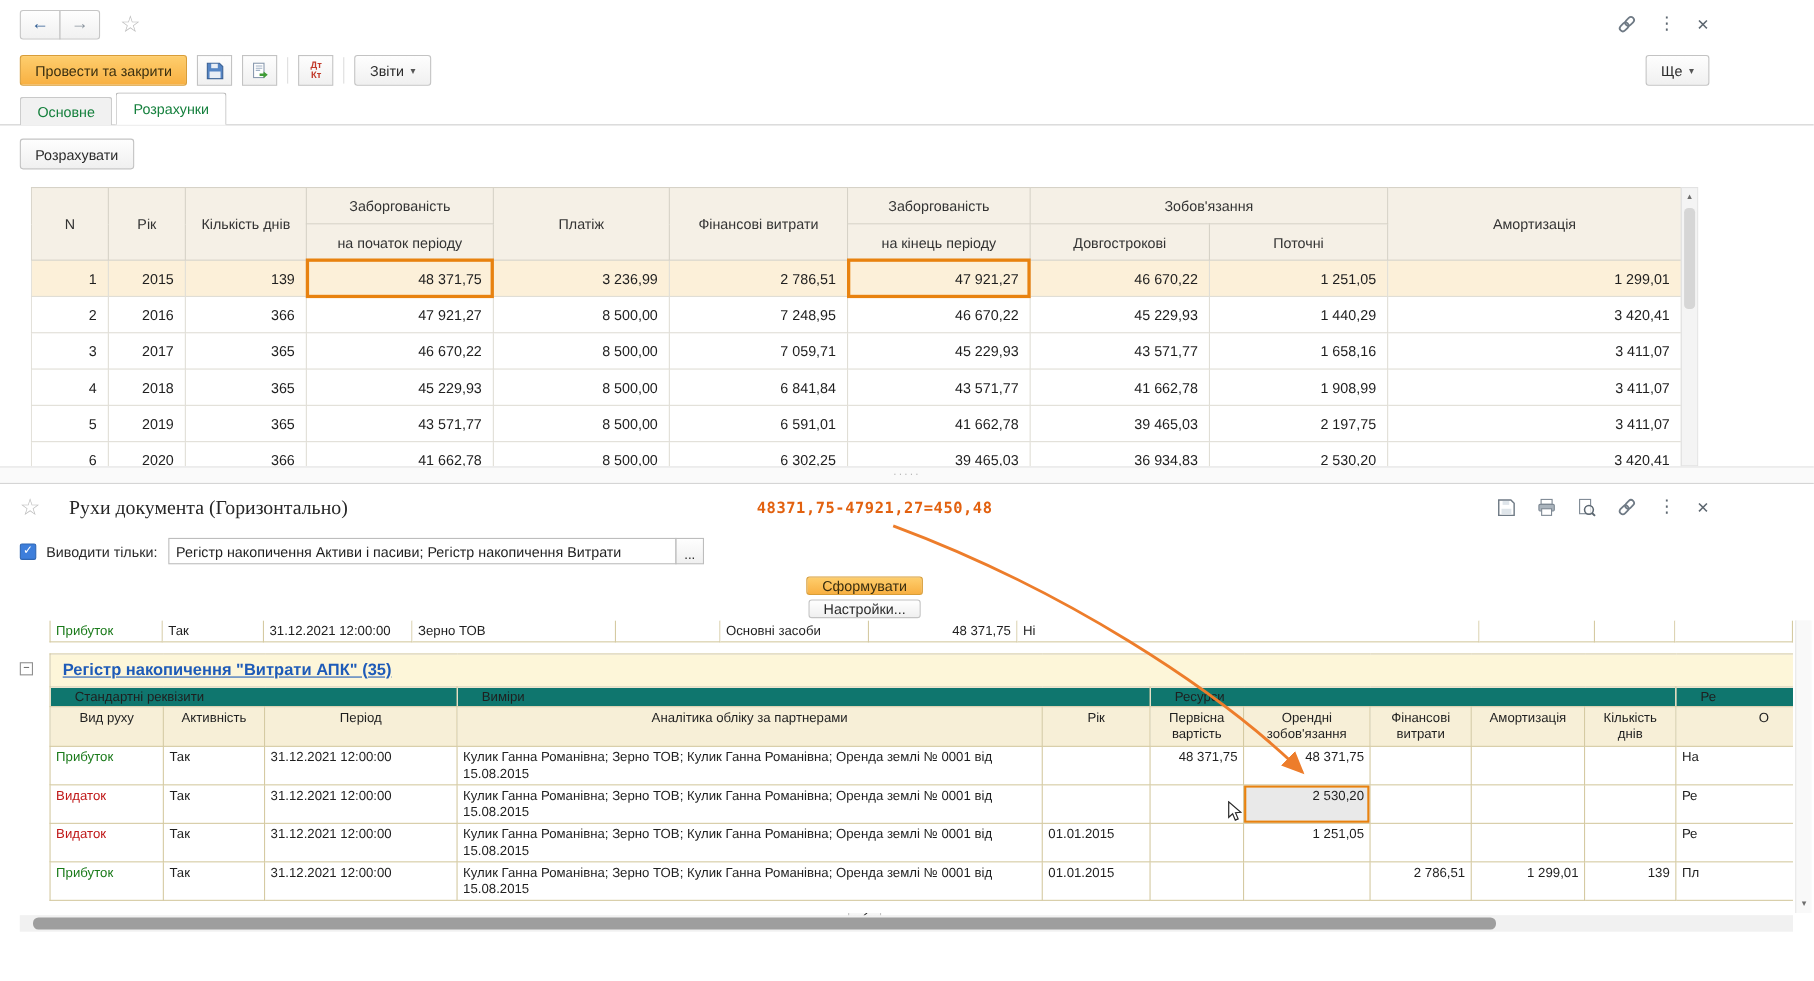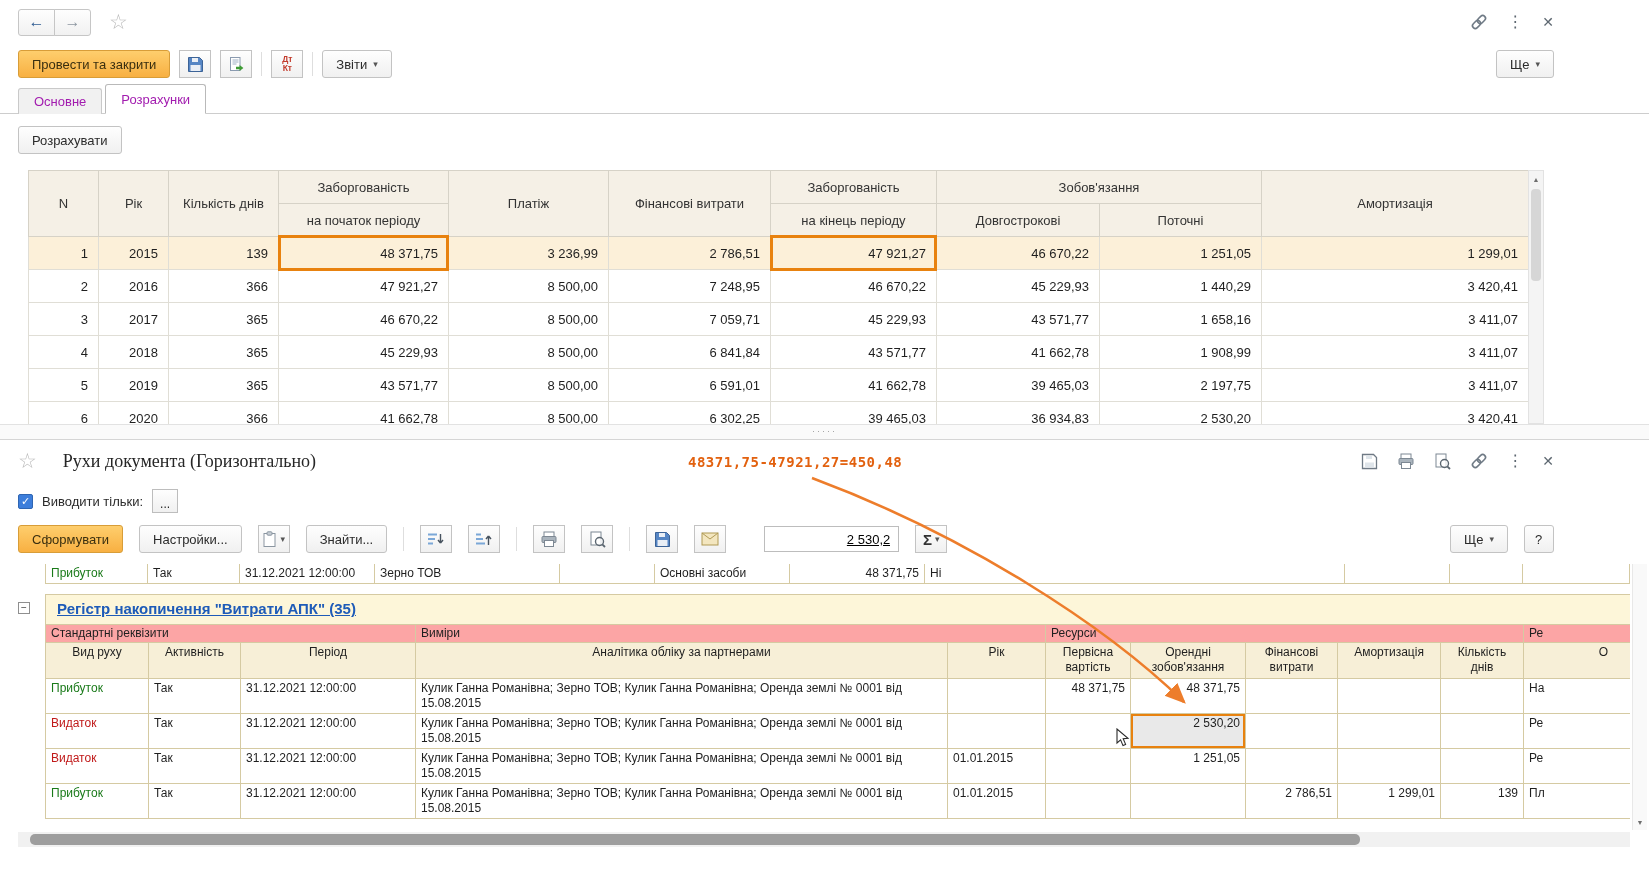--- a/index.html
+++ b/index.html
@@ -29,21 +29,21 @@
   .doc-title { font-size:18px; color:#262626; white-space:nowrap; }
   .chrome-icons { margin-left:auto; display:flex; align-items:center; gap:19px; }
   .glyph { color:#5d6770; font-size:16px; line-height:1; }
 
   .doc-toolbar { display:flex; align-items:center; height:40px; padding:0 95px 0 18px; gap:9px; }
   .dtkt { font-size:8.5px; font-weight:bold; color:#c23a2b; line-height:1.1; text-align:center; }
   .spacer { flex:1; }
 
   .tabs { display:flex; align-items:flex-end; height:30px; padding:0 0 0 18px; position:relative; }
   .tabs::after { content:""; position:absolute; left:0; right:0; bottom:0; height:1px; background:#cdcdcd; }
-  .tab { position:relative; z-index:1; display:flex; align-items:center; padding:0 15px; font-size:13px; color:#a21caf; }
+  .tab { position:relative; z-index:1; display:flex; align-items:center; padding:0 15px; font-size:13px; color:#15803d; }
   .tab.inactive { height:26px; background:#f1f1f1; border:1px solid #c9c9c9; border-bottom:none; border-radius:3px 3px 0 0; }
   .tab.active { height:30px; background:#fff; border:1px solid #b9b9b9; border-bottom:1px solid #fff; border-radius:3px 3px 0 0; margin-left:3px;justify-content:center; }
 
   .tab-body { padding:12px 0 0 18px; }
 
   .calc-wrap { position:relative; margin:16px 0 0 28px; width:1516px; height:254px; overflow:hidden; }
   .calc-table { border-collapse:collapse; table-layout:fixed; width:1500px; font-size:13px; }
   .calc-table th { background:#f5f0e6; border:1px solid #d6d2c7; font-weight:normal; color:#333; height:33px; padding:0 6px; text-align:center; }
   .calc-table td { border:1px solid #e0ded6; height:33px; padding:0 10px; text-align:right; white-space:nowrap; }
   .calc-table tr.row-sel td { background:#fcf0d9; }
@@ -67,37 +67,37 @@
                 font-weight:bold; font-size:14px; color:#e2610f; letter-spacing:.5px; z-index:40; }
 
   .filter-row { display:flex; align-items:center; height:26px; margin:6px 0 0 18px; }
   .checkbox { width:15px; height:15px; background:#3d7edb; border:1px solid #2f66b3; border-radius:2px;
               color:#fff; font-size:11px; line-height:13px; text-align:center; }
   .filter-label { margin:0 10px 0 9px; color:#2b2b2b; }
   .filter-input { width:462px; height:24px; border:1px solid #bdbdbd; font-family:inherit; font-size:13px; padding:0 6px; color:#1f1f1f; }
   .browse-btn { width:26px; height:24px; border:1px solid #bdbdbd; margin-left:-1px; background:linear-gradient(#fefefe,#f0f0f0);
                 font-size:12px; display:flex; align-items:flex-end; justify-content:center; padding-bottom:6px; line-height:4px; }
 
-  .mv-toolbar { display:flex; align-items:center; height:30px; margin:10px 95px 0 18px; gap:16px; }
+  .mv-toolbar { display:flex; align-items:center; height:30px; margin:10px 95px 0 18px; gap:4px;flex-direction:column; }
   .amount-input { width:135px; height:26px; border:1px solid #bdbdbd; font-family:inherit; font-size:13px; text-align:right; padding:0 8px; margin-left:22px;text-decoration:underline; }
   .sigma-btn { font-size:15px; font-weight:bold; color:#333; }
 
   
   .report { position:absolute; left:0; top:124px; width:1630px; height:266px; overflow:hidden; background:#fff; }
   .pcell { border-right:1px solid #d5caa2; border-bottom:1px solid #d5caa2; height:20px; font-size:12px;
            line-height:19px; padding:0 5px; white-space:nowrap; overflow:hidden; background:#fff; }
   .prev-row { position:absolute; left:45px; top:0; display:flex; }
   .prev-row .pcell:first-child { border-left:1px solid #d5caa2; }
   .collapse-box { position:absolute; left:18px; top:38px; width:12px; height:12px; border:1px solid #8f8f8f;
                   font-size:10px; line-height:10px; text-align:center; color:#444; background:#fff; }
   .rep-table { position:absolute; left:45px; top:30px; border-collapse:collapse; table-layout:fixed; width:1638px; font-size:12px; }
   .rep-table td, .rep-table th { border:1px solid #d5caa2; padding:2px 5px; vertical-align:top; text-align:left; line-height:15px; overflow:hidden; }
   .rep-table .band-row td { background:#fdf6d9; height:30px; vertical-align:middle; }
   .section-link { color:#1e5bb8; font-weight:bold; text-decoration:underline; font-size:15px; margin-left:6px; }
-  .rep-table .group-row td { background:#fca5a5; height:18px; padding:1px 5px; line-height:14px; }
+  .rep-table .group-row td { background:#0f766e; height:18px; padding:1px 22px; line-height:14px; }
   .rep-table .colhdr-row th { background:#f7efd7; font-weight:normal; height:36px;text-align:center; }
   .rep-table .data-row td { height:34px; background:#fff; }
   .num { text-align:right !important; }
   .t-green { color:#1a7a1a; }
   .t-red { color:#c01919; }
   td.sel-cell { background:#e9e9e9 !important; position:relative; }
   td.sel-cell::after { content:""; position:absolute; inset:-1px; border:3px solid #e8820f; pointer-events:none; }
 
   .h-scroll { position:absolute; left:18px; top:392px; width:1612px; height:15px; background:#f1f1f1; }
   .h-scroll .thumb { position:absolute; left:12px; top:2px; width:1330px; height:11px; background:#9e9e9e; border-radius:5px; }
@@ -347,20 +347,21 @@
       <marker id="ah" markerWidth="9" markerHeight="8" refX="7" refY="3.5" orient="auto">
         <path d="M0,0 L8,3.5 L0,7 z" fill="#ed7d2b"></path>
       </marker>
     </defs>
     <path d="M 812 38 C 965 95 1105 185 1184 262" fill="none" stroke="#ed7d2b" stroke-width="2.6" marker-end="url(#ah)"></path>
   </svg>
 
   <div class="filter-row">
     <div class="checkbox"><span>✓</span></div>
     <div class="filter-label">Виводити тільки:</div>
+    <input class="filter-input" readonly="" value="Регістр накопичення Активи і пасиви; Регістр накопичення Витрати" style="">
     <div class="browse-btn">...</div>
   </div>
 
   <div class="mv-toolbar">
     <button class="btn btn-amber">Сформувати</button>
     <button class="btn">Настройки...</button>
     <span class="icon-btn bordered">
       <svg width="15" height="17" viewBox="0 0 15 17">
           <rect x="2" y="2.5" width="11" height="13" fill="#fff" stroke="#8b96a1"></rect>
           <rect x="5" y="0.8" width="5" height="3.4" rx="1" fill="#c8cfd6" stroke="#8b96a1"></rect>

